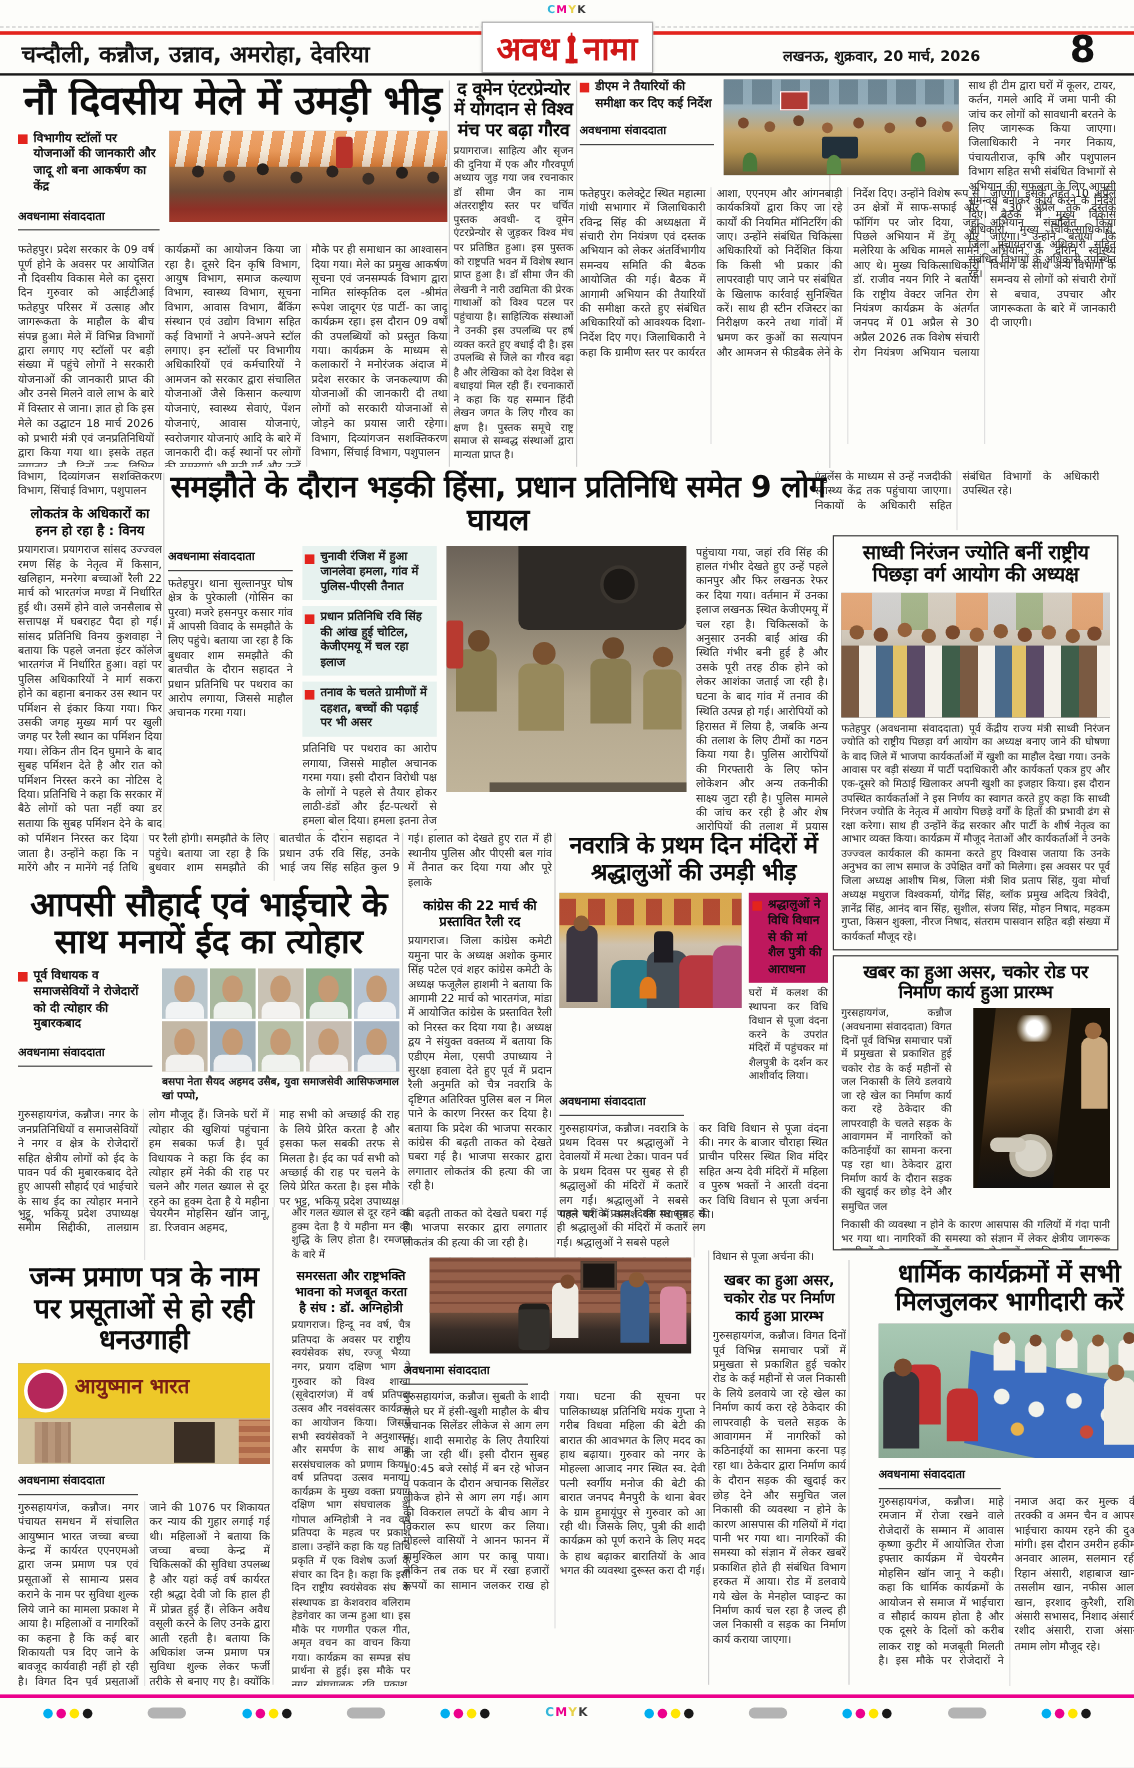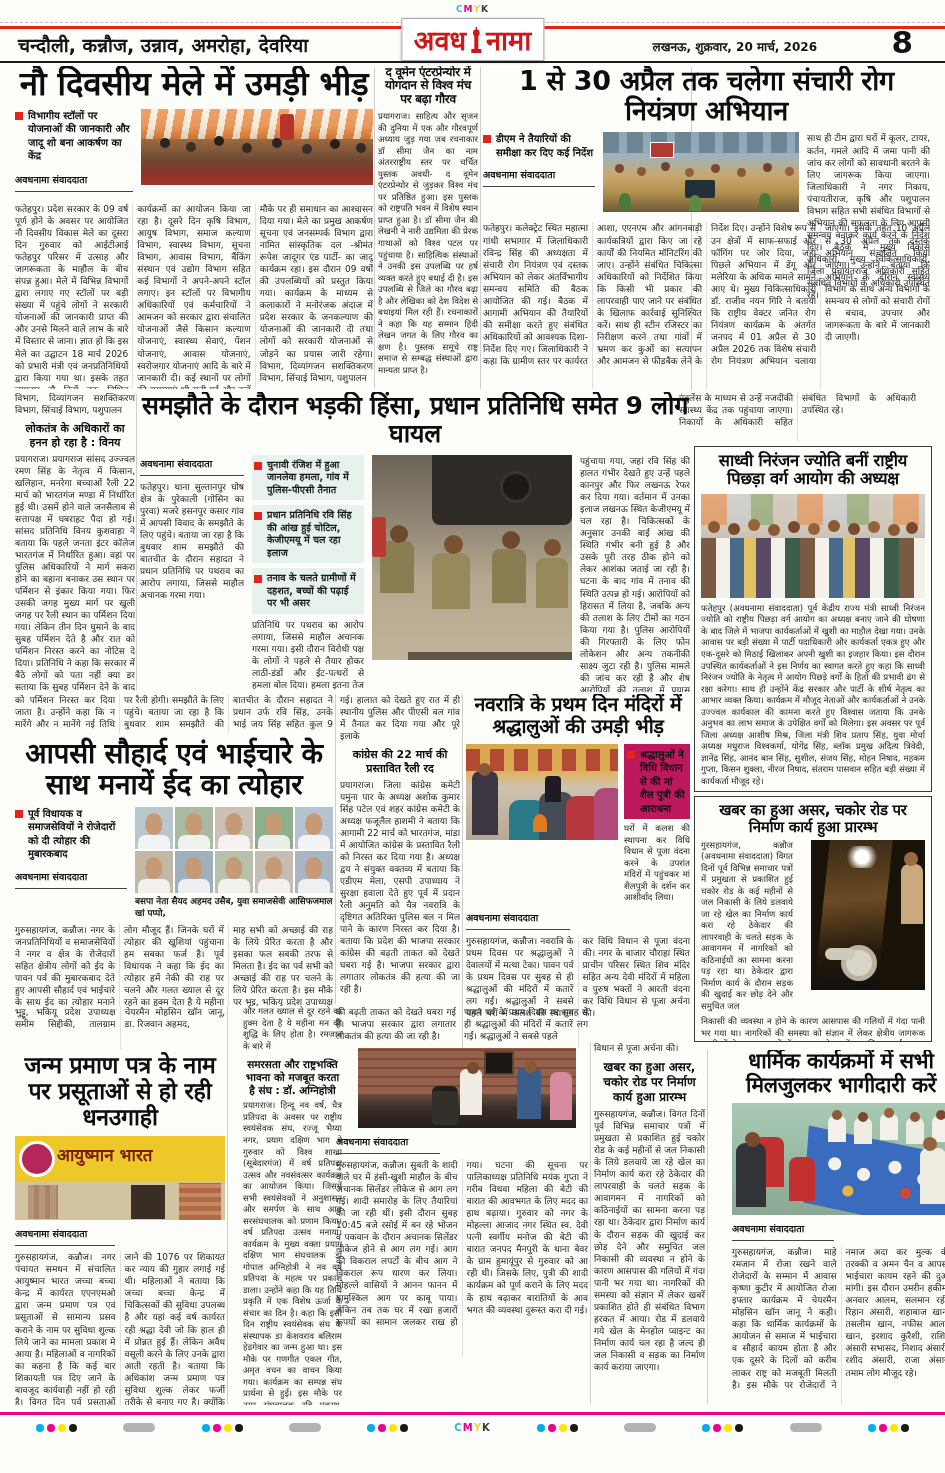--- a/index.html
+++ b/index.html
@@ -101,26 +101,25 @@
         <div style="inset:0;background:linear-gradient(180deg,#efe3cf 0%,#e4c9a4 22%,#9c6a3f 40%,#6e4a35 66%,#8e3026 86%,#a2392b 100%);"></div>
         <div style="left:0;top:0;width:100%;height:40%;background:repeating-linear-gradient(100deg,rgba(235,120,40,.75) 0 10px,rgba(252,248,240,.85) 10px 17px);opacity:.8;"></div>
         <div style="left:8%;top:38%;width:10px;height:10px;border-radius:50%;background:#2c2420;box-shadow:26px 4px 0 #3a2e26,54px -2px 0 #26201c,82px 5px 0 #342a22,112px 0 0 #2c2420,142px 6px 0 #3a2e26,170px 1px 0 #26201c,196px 5px 0 #332a24;"></div>
         <div style="left:60%;top:6%;width:14px;height:26px;background:#b8332a;border-radius:3px;"></div>
       </div>
     </div>
     <div class="btxt cols3" style="margin-top:6px;height:198px;">फतेहपुर। प्रदेश सरकार के 09 वर्ष पूर्ण होने के अवसर पर आयोजित नौ दिवसीय विकास मेले का दूसरा दिन गुरुवार को आईटीआई फतेहपुर परिसर में उत्साह और जागरूकता के माहौल के बीच संपन्न हुआ। मेले में विभिन्न विभागों द्वारा लगाए गए स्टॉलों पर बड़ी संख्या में पहुंचे लोगों ने सरकारी योजनाओं की जानकारी प्राप्त की और उनसे मिलने वाले लाभ के बारे में विस्तार से जाना। ज्ञात हो कि इस मेले का उद्घाटन 18 मार्च 2026 को प्रभारी मंत्री एवं जनप्रतिनिधियों द्वारा किया गया था। इसके तहत लगातार नौ दिनों तक विभिन्न कार्यक्रमों का आयोजन किया जा रहा है। दूसरे दिन कृषि विभाग, आयुष विभाग, समाज कल्याण विभाग, स्वास्थ्य विभाग, सूचना विभाग, आवास विभाग, बैंकिंग संस्थान एवं उद्योग विभाग सहित कई विभागों ने अपने-अपने स्टॉल लगाए। इन स्टॉलों पर विभागीय अधिकारियों एवं कर्मचारियों ने आमजन को सरकार द्वारा संचालित योजनाओं जैसे किसान कल्याण योजनाएं, स्वास्थ्य सेवाएं, पेंशन योजनाएं, आवास योजनाएं, स्वरोजगार योजनाएं आदि के बारे में जानकारी दी। कई स्थानों पर लोगों की समस्याएं भी सुनी गईं और उन्हें मौके पर ही समाधान का आश्वासन दिया गया। मेले का प्रमुख आकर्षण सूचना एवं जनसम्पर्क विभाग द्वारा नामित सांस्कृतिक दल -श्रीमंत रूपेश जादूगर एंड पार्टी- का जादू कार्यक्रम रहा। इस दौरान 09 वर्षों की उपलब्धियों को प्रस्तुत किया गया। कार्यक्रम के माध्यम से कलाकारों ने मनोरंजक अंदाज में प्रदेश सरकार के जनकल्याण की योजनाओं की जानकारी दी तथा लोगों को सरकारी योजनाओं से जोड़ने का प्रयास जारी रहेगा। विभाग, दिव्यांगजन सशक्तिकरण विभाग, सिंचाई विभाग, पशुपालन</div>
   </section>
 
   <section class="art" style="left:378px;top:66px;width:100px;height:323px;">
-    <h2 class="hl" style="font-size:12px;margin:0 0 5px;">द वूमेन एंटरप्रेन्योर में योगदान से विश्व मंच पर बढ़ा गौरव</h2>
+    <h2 class="hl" style="font-size:15px;margin:0 0 5px;">द वूमेन एंटरप्रेन्योर में योगदान से विश्व मंच पर बढ़ा गौरव</h2>
     <div class="btxt small" style="height:268px;">प्रयागराज। साहित्य और सृजन की दुनिया में एक और गौरवपूर्ण अध्याय जुड़ गया जब रचनाकार डॉ सीमा जैन का नाम अंतरराष्ट्रीय स्तर पर चर्चित पुस्तक अवधी- द वूमेन एंटरप्रेन्योर से जुड़कर विश्व मंच पर प्रतिष्ठित हुआ। इस पुस्तक को राष्ट्रपति भवन में विशेष स्थान प्राप्त हुआ है। डॉ सीमा जैन की लेखनी ने नारी उद्यमिता की प्रेरक गाथाओं को विश्व पटल पर पहुंचाया है। साहित्यिक संस्थाओं ने उनकी इस उपलब्धि पर हर्ष व्यक्त करते हुए बधाई दी है। इस उपलब्धि से जिले का गौरव बढ़ा है और लेखिका को देश विदेश से बधाइयां मिल रही हैं। रचनाकारों ने कहा कि यह सम्मान हिंदी लेखन जगत के लिए गौरव का क्षण है। पुस्तक समूचे राष्ट्र समाज से सम्बद्ध संस्थाओं द्वारा मान्यता प्राप्त है।</div>
   </section>
 
   <section class="art" style="left:483px;top:66px;width:447px;height:323px;">
-    <h1 class="hl" style="font-size:27px;margin:0 0 6px;">1 से 30 अप्रैल तक चलेगा संचारी रोग नियंत्रण अभियान</h1>
     <div style="display:flex;gap:8px;height:84px;">
       <div style="width:112px;flex:0 0 auto;">
         <div class="kicker">
           <span class="sq"></span>
           <span>डीएम ने तैयारियों की समीक्षा कर दिए कई निर्देश</span>
         </div>
         <div class="byline" style="margin-top:7px;">अवधनामा संवाददाता</div>
       </div>
       <div class="ph" style="width:196px;flex:0 0 auto;height:80px;">
         <div style="inset:0;background:linear-gradient(180deg,#8ea8b6 0%,#9db3bd 30%,#c7a76e 55%,#b3914f 75%,#6e5a38 100%);"></div>
@@ -272,21 +271,21 @@
     </div>
     <div style="display:flex;gap:8px;margin-top:5px;">
       <div class="byline" style="width:104px;flex:0 0 auto;">अवधनामा संवाददाता</div>
     </div>
     <div class="btxt cols2" style="height:186px;">गुरुसहायगंज, कन्नौज। नवरात्रि के प्रथम दिवस पर श्रद्धालुओं ने देवालयों में मत्था टेका। पावन पर्व के प्रथम दिवस पर सुबह से ही श्रद्धालुओं की मंदिरों में कतारें लग गईं। श्रद्धालुओं ने सबसे पहले घरों में कलश की स्थापना कर विधि विधान से पूजा वंदना की। नगर के बाजार चौराहा स्थित प्राचीन परिसर स्थित शिव मंदिर सहित अन्य देवी मंदिरों में महिला व पुरुष भक्तों ने आरती वंदना कर विधि विधान से पूजा अर्चना की।</div>
   </section>
 
   <section class="art" style="left:15px;top:1006px;width:210px;height:399px;">
     <div class="btxt cols2" style="height:44px;">भुट्टू, भकियू प्रदेश उपाध्यक्ष समीम सिद्दीकी, तालग्राम चेयरमैन मोहसिन खॉन जानू, डा. रिजवान अहमद,</div>
     <h1 class="hl" style="font-size:23px;margin:3px 0 6px;">जन्म प्रमाण पत्र के नाम पर प्रसूताओं से हो रही धनउगाही</h1>
-    <div class="ph" style="width:100%;height:84px;">
+    <div class="ph" style="width:100%;height:84px;padding-left:26px;">
       <div style="inset:0;background:linear-gradient(180deg,#e8c52a 0%,#edd04a 52%,#cbb astonish 52%,#d9c9a6 56%,#c9b astonish 100%);"></div>
       <div style="left:0;top:0;width:100%;height:54%;background:#eec829;"></div>
       <div style="left:2%;top:6%;width:30px;height:30px;border-radius:50%;background:#b5275a;border:3px solid #fff;"></div>
       <div style="left:20%;top:8%;width:78%;font-weight:800;font-size:17px;color:#7a1d14;">आयुष्मान भारत</div>
       <div style="left:0;top:54%;width:100%;height:46%;background:linear-gradient(180deg,#d9cda8 0%,#cbb astonish 100%);background-color:#d2c3a0;"></div>
       <div style="left:55%;top:58%;width:34px;height:34px;background:#3a2e24;"></div>
       <div style="left:78%;top:56%;width:20%;height:44%;background:repeating-linear-gradient(0deg,#b06a4a 0 5px,#c88a62 5px 9px);"></div>
       <div style="left:6%;top:58%;width:30px;height:34px;background:repeating-linear-gradient(90deg,#b8967a 0 6px,#a8856a 6px 11px);"></div>
     </div>
     <div class="byline" style="margin-top:5px;width:100px;">अवधनामा संवाददाता</div>

